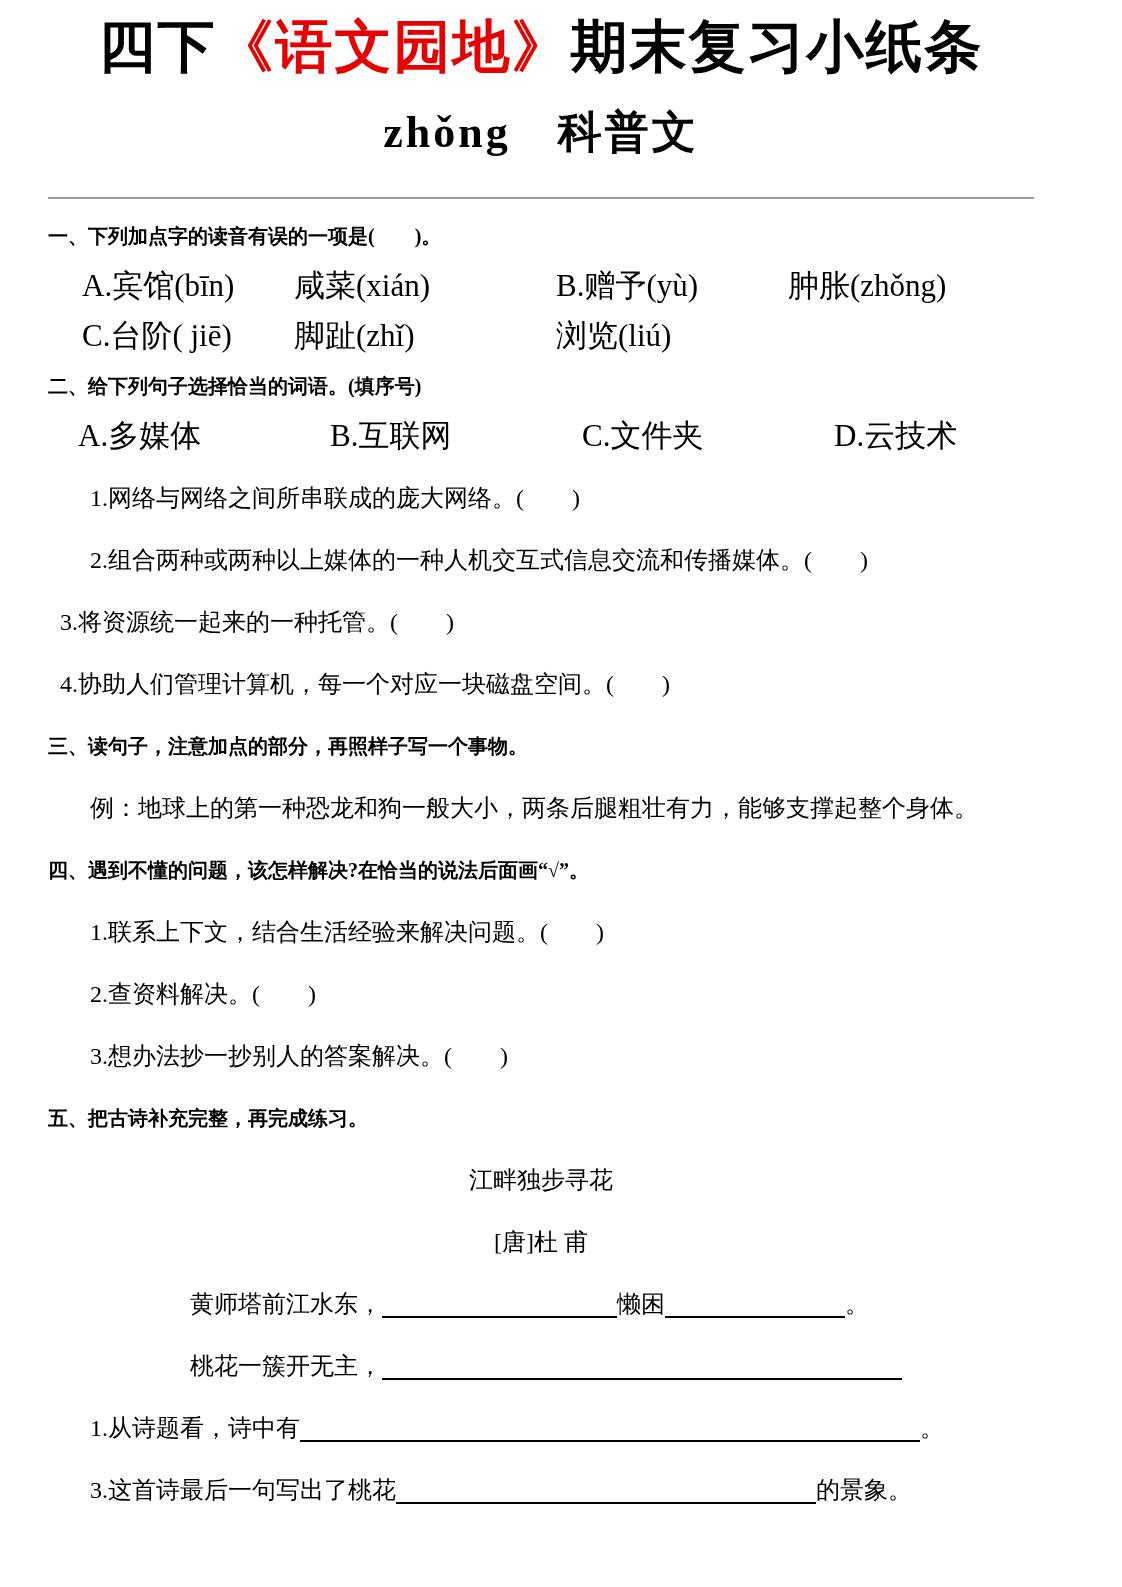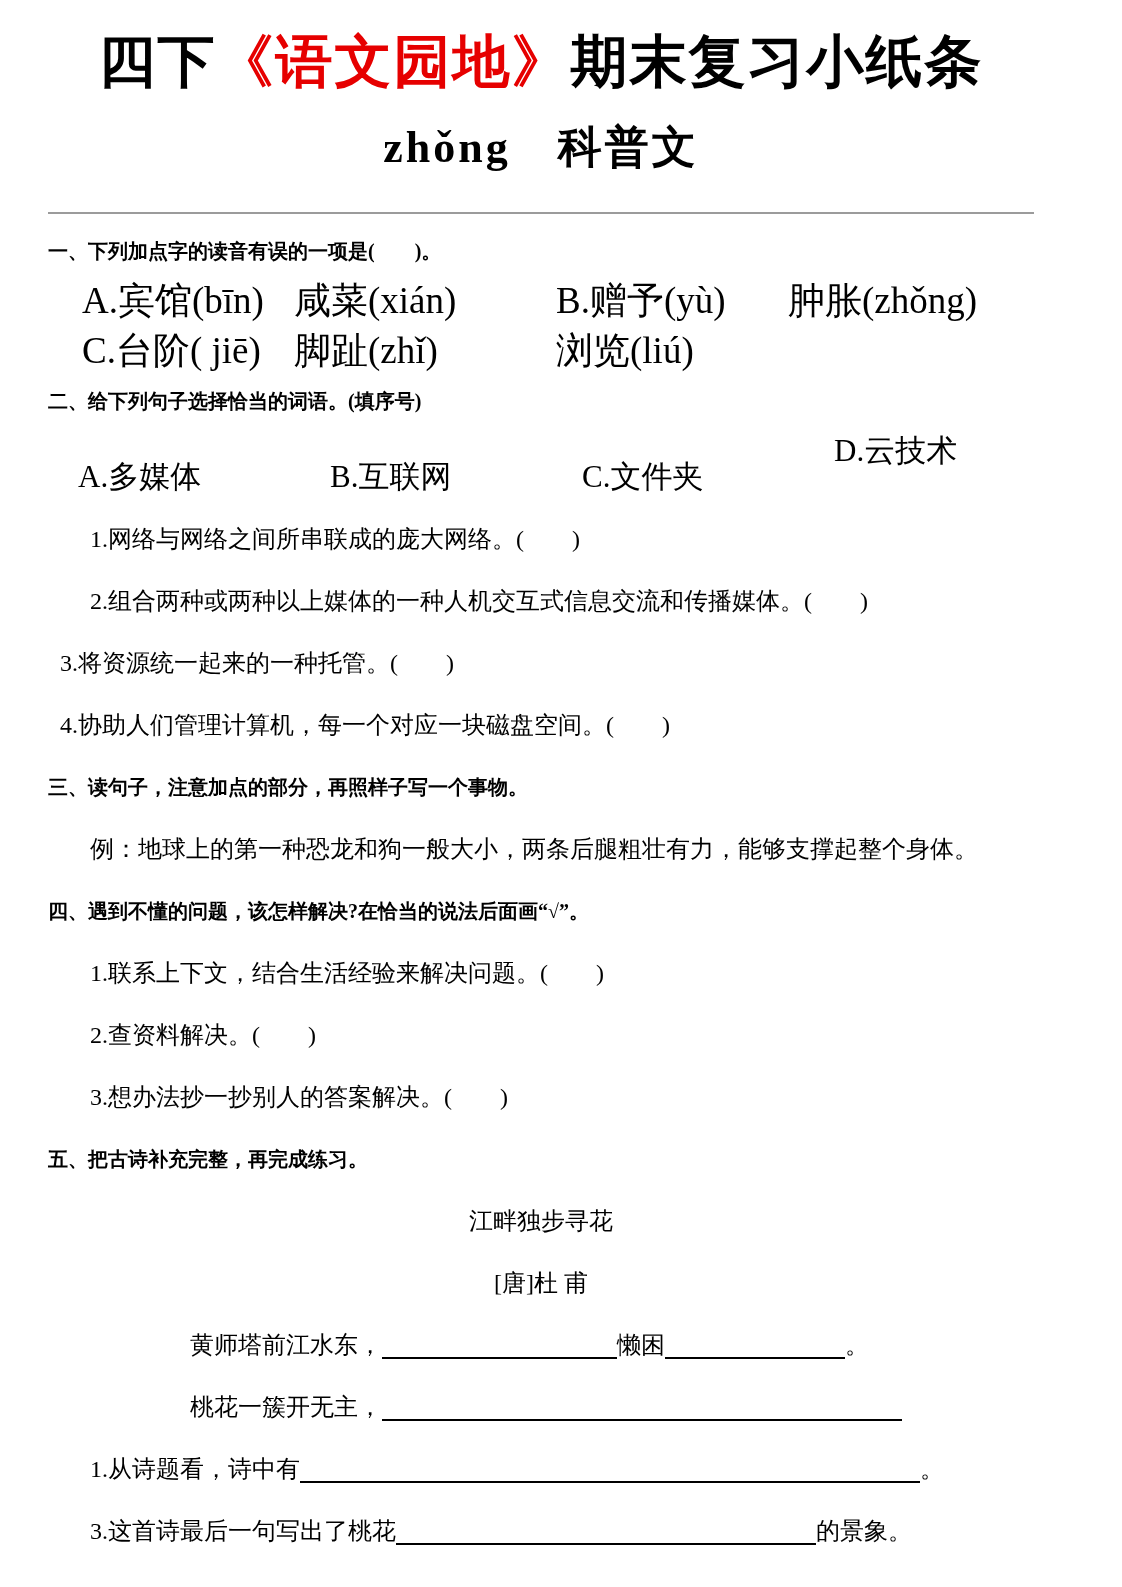--- a/index.html
+++ b/index.html
@@ -1,41 +1,41 @@
 <!DOCTYPE html>
 <html><head>
 <meta charset="utf-8">
 <style>
   html,body{margin:0;padding:0;background:#ffffff;}
   body{
     width:1122px;height:1587px;
     font-family:"Liberation Serif","DejaVu Serif",serif;
     color:#000;overflow:hidden;
   }
-  .page{box-sizing:border-box;width:1082px;height:1587px;padding:26px 48px 0 48px;}
+  .page{box-sizing:border-box;width:1082px;height:1587px;padding:11px 48px 0 48px;}
   .title{
     margin:0;text-align:center;font-size:57px;font-weight:bold;
     line-height:72px;letter-spacing:2px;white-space:pre-wrap;
   }
   .title .red{color:#e60000;}
   .subtitle{
     margin:22px 0 0 0;text-align:center;font-size:44px;font-weight:bold;
     line-height:56px;letter-spacing:3px;white-space:pre-wrap;
   }
   hr.rule{border:none;border-top:2px solid #9b9b9b;margin:36px 0 12px 0;}
   .h{margin:0;font-size:20px;font-weight:bold;line-height:50px;white-space:pre-wrap;}
   .t{margin:12px;font-size:24px;font-weight:normal;line-height:50px;white-space:pre-wrap;}
   .indent1{text-indent:30px;}
   .center{text-align:center;}
-  .q1-row{display:flex;padding-left:34px;font-size:37px;line-height:50px;white-space:pre-wrap;}
+  .q1-row{display:flex;padding-left:34px;font-size:31px;line-height:50px;white-space:pre-wrap;}
   .q1-row .c0{width:212px;}
   .q1-row .c1{width:262px;}
   .q1-row .c2{width:232px;}
   .q2-opts{display:flex;padding-left:30px;font-size:31px;line-height:50px;white-space:pre-wrap;}
-  .q2-opts .oc{width:252px;margin-top:26px;}
+  .q2-opts .oc{width:252px;}
   .poem-line{padding-left:130px;}
   .blank{
     display:inline-block;height:0;border-bottom:2px solid #000;
     vertical-align:-6px;
   }
 </style>
 </head>
 <body>
 
 <div class="page">

